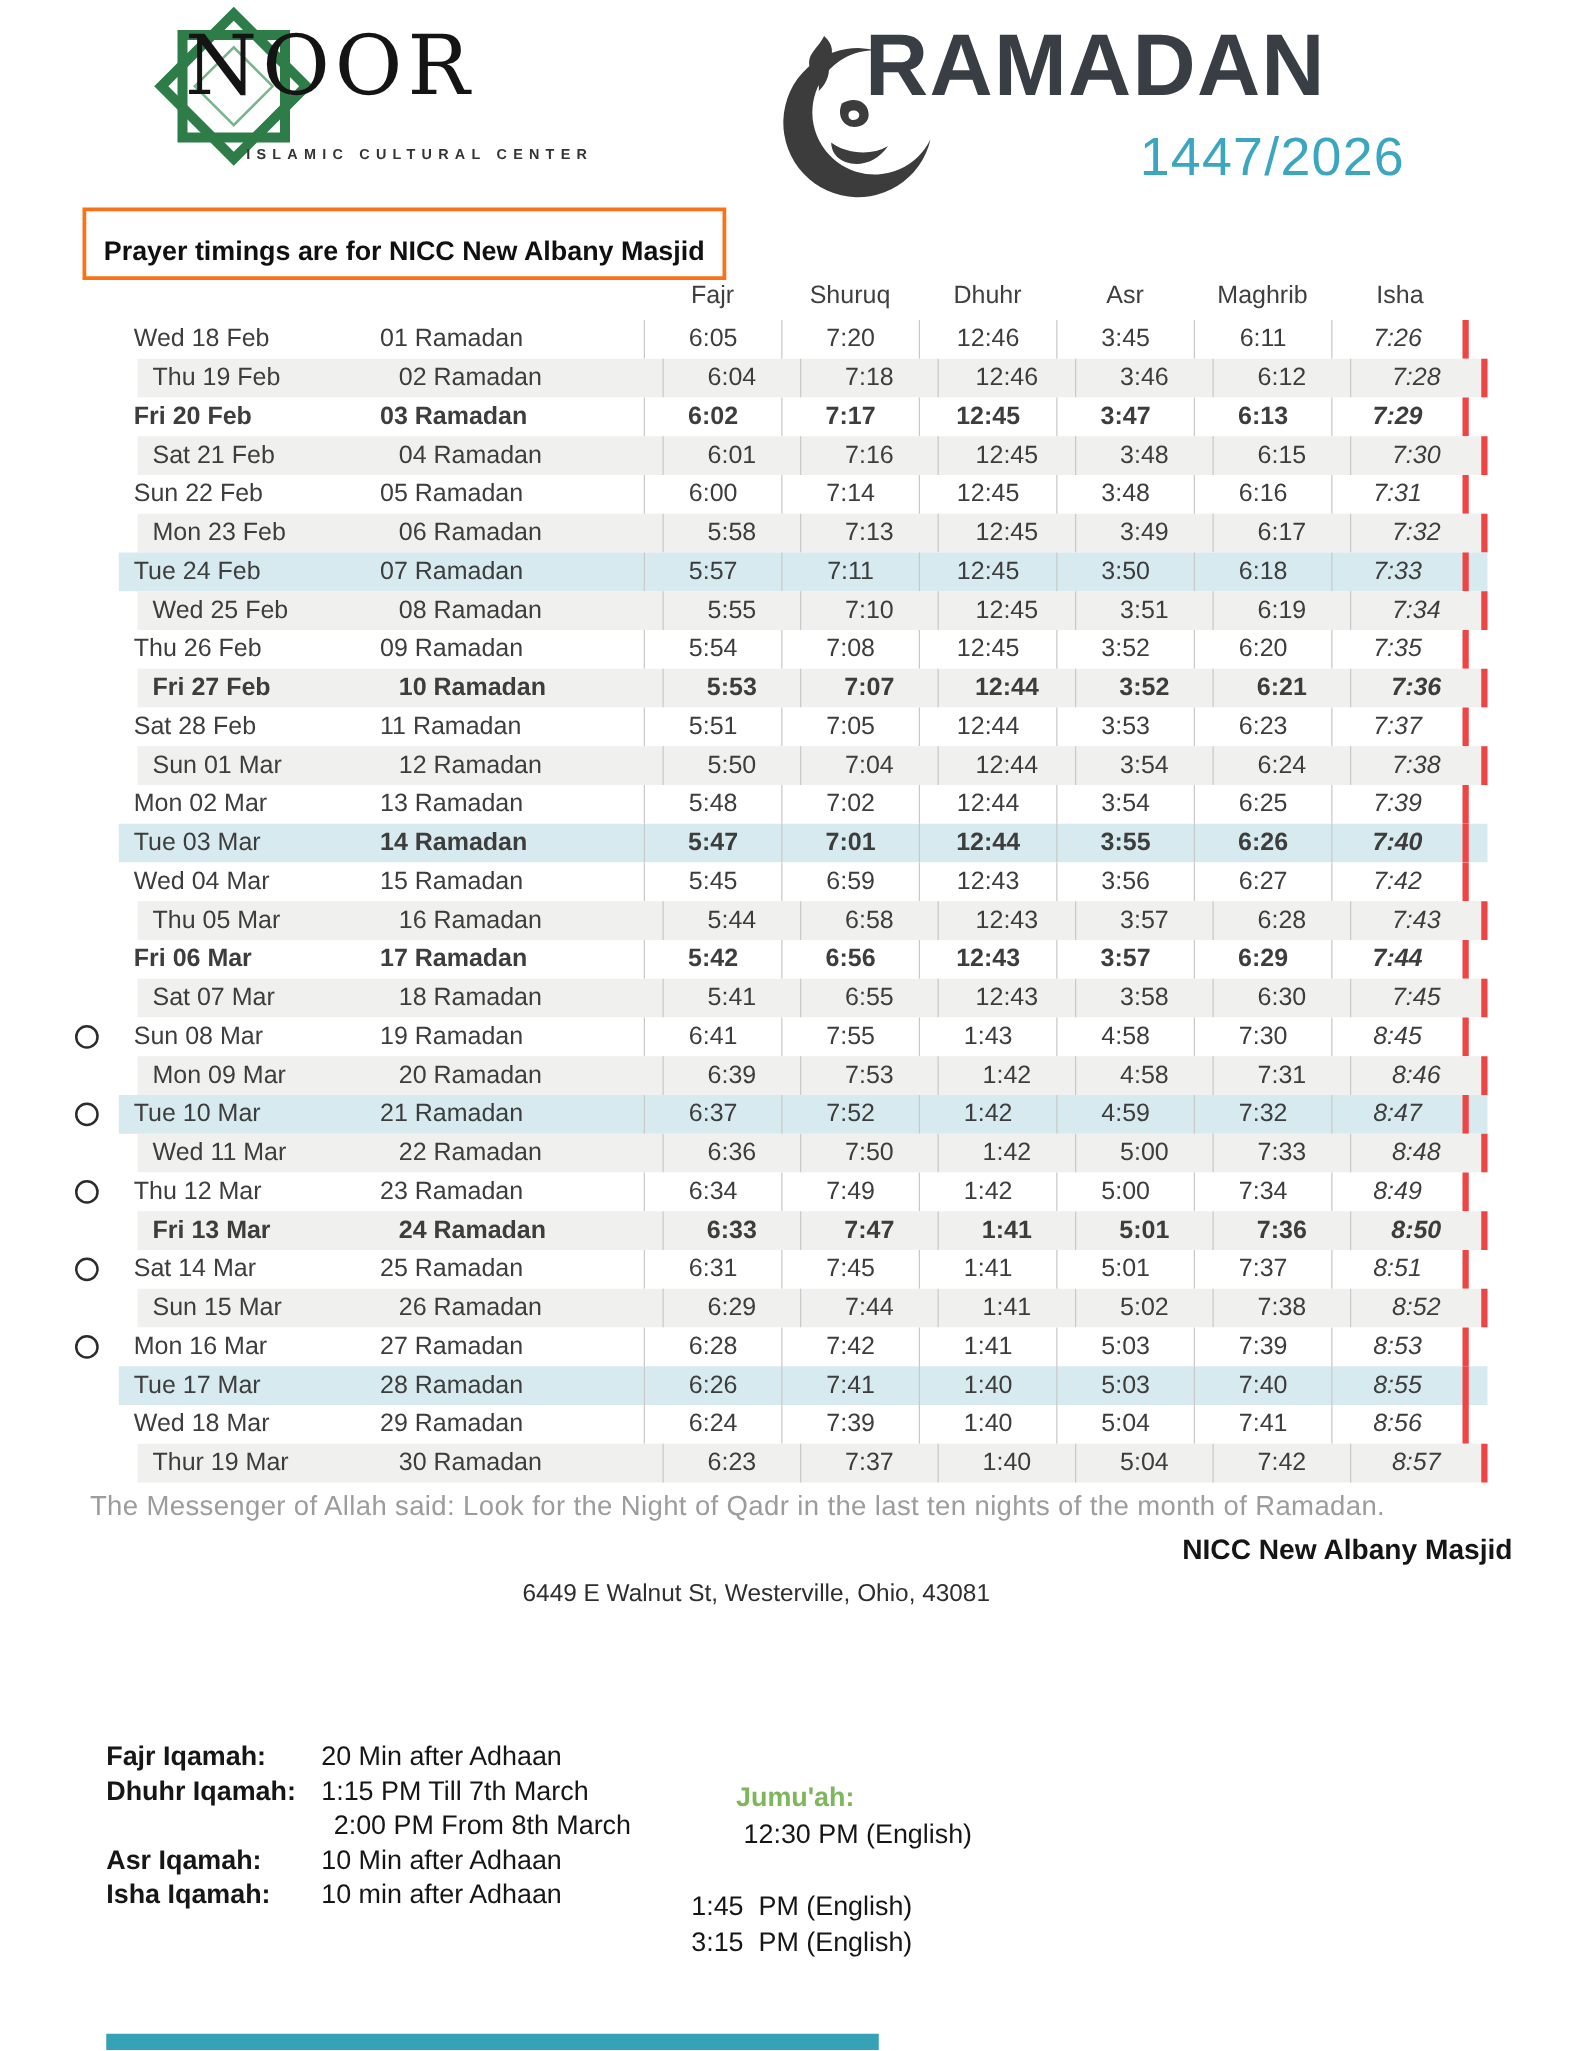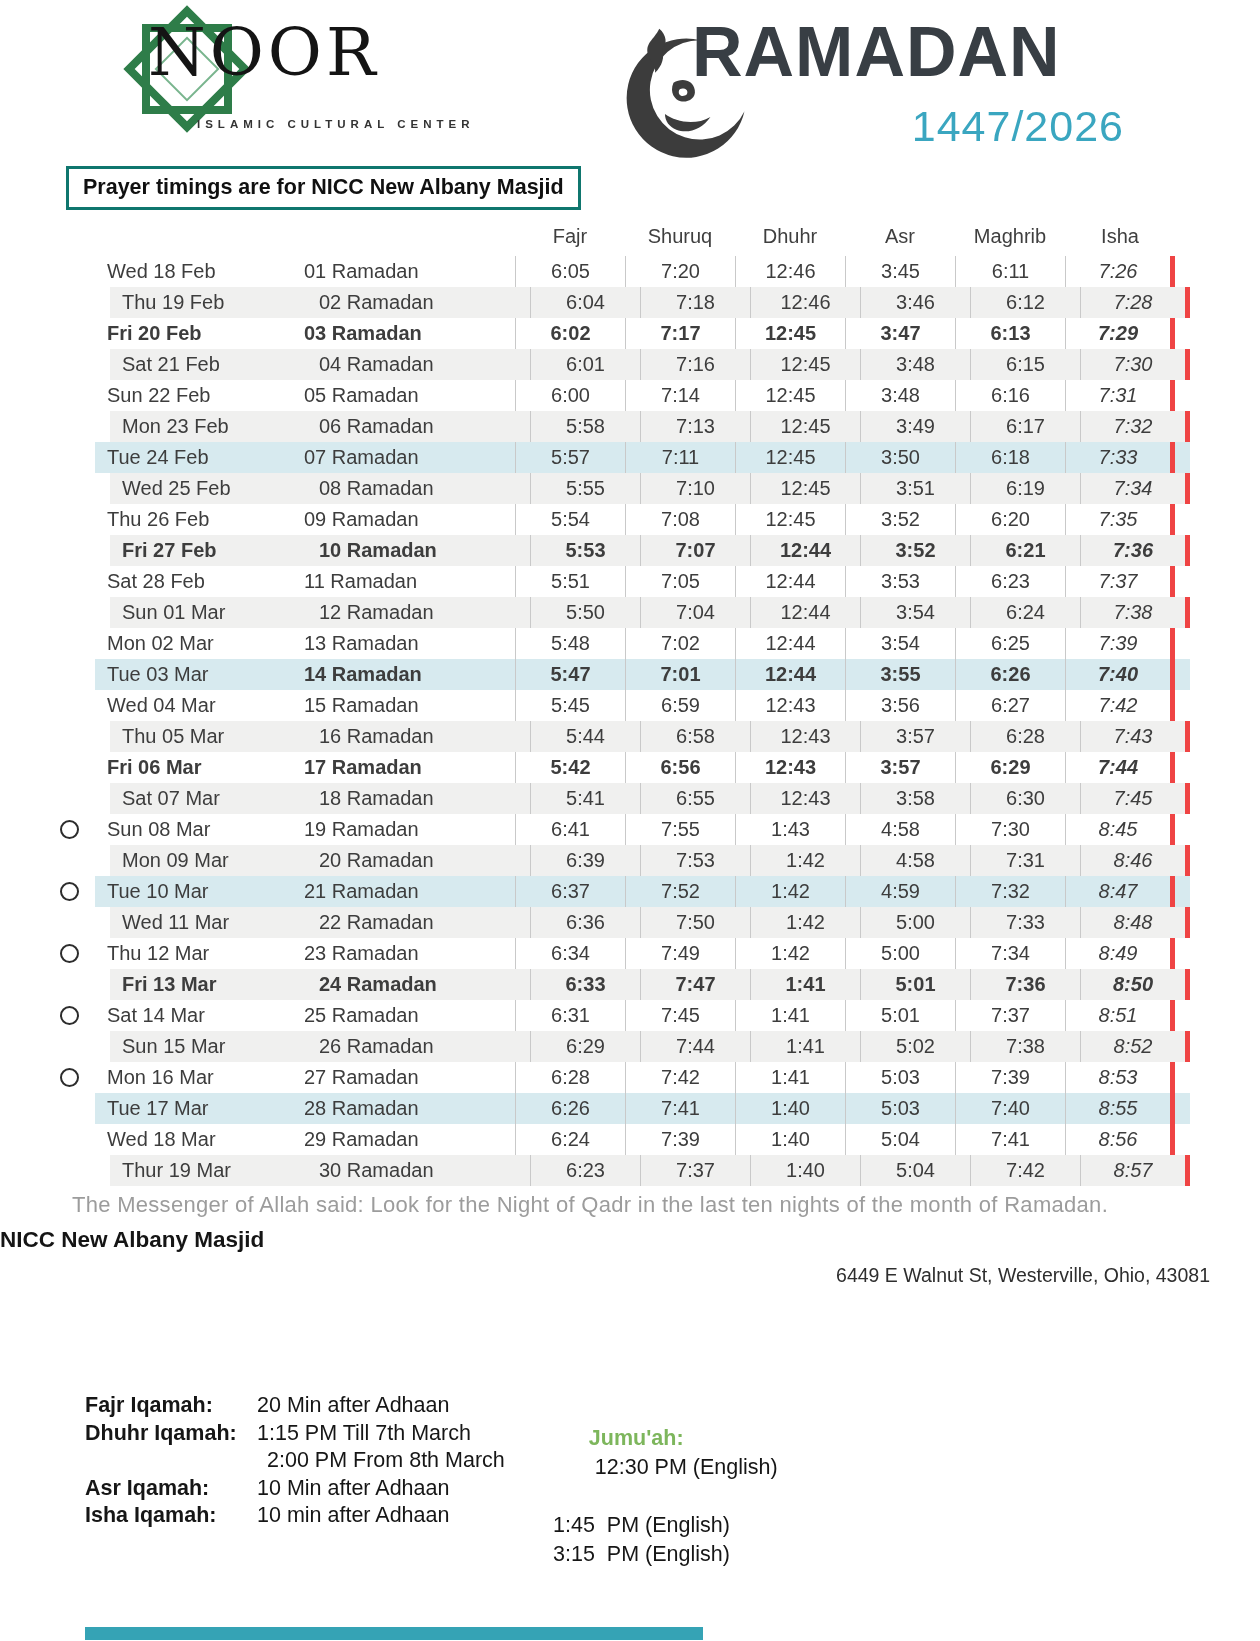--- a/index.html
+++ b/index.html
@@ -23,21 +23,21 @@
              font-size:66px;color:#141414;letter-spacing:4px;line-height:1;}
   .logo-tagline{position:absolute;left:197px;top:118px;font-size:11.5px;letter-spacing:5px;
                 color:#333;font-weight:600;white-space:nowrap;}
   .calligraphy{position:absolute;left:606px;top:26px;width:152px;height:142px;}
   .ramadan-title{position:absolute;left:692px;top:16px;font-size:70px;font-weight:bold;
                  color:#383e44;letter-spacing:1px;line-height:1.05;}
   .ramadan-year{position:absolute;right:136px;top:102px;font-size:43px;color:var(--accent-teal);
                 letter-spacing:1px;}
 
   
-  .banner{position:absolute;left:66px;top:166px;border:3px solid #0f766e;padding:6px 14px 7px;
+  .banner{position:absolute;left:66px;top:166px;border:3px solid #f97316;padding:20px 14px 7px;
           font-size:21.5px;font-weight:bold;color:#101010;background:#fff;white-space:nowrap;}
 
   
   .tablewrap{position:absolute;left:40px;top:216px;width:1150px;}
   .thead{display:flex;height:40px;align-items:center;font-size:20px;color:#3f3f3f;}
   .thead .spacer{width:475px;}
   .hcell{width:110px;text-align:center;}
   .trow{display:flex;height:31px;line-height:31px;font-size:20px;color:#3d3d3d;}
   .marker-cell{width:55px;display:flex;align-items:center;background:#fff;}
   .circle{display:none;width:15px;height:15px;border:2.5px solid #2c2c2c;border-radius:50%;
@@ -51,23 +51,23 @@
   .cell.date{width:175px;padding-left:12px;}
   .cell.day{width:245px;padding-left:34px;}
   .cell.time{width:110px;text-align:center;border-left:1px solid #c9c9c9;}
   .trow .cell.time:last-child{border-right:5px solid #ef4444;font-style:italic;}
   .friday{font-weight:bold;}
   .midbold .cell.day,.midbold .cell.time{font-weight:bold;}
 
   
   .quote{position:absolute;left:40px;top:1192px;width:1100px;text-align:center;
          font-size:22px;color:#9c9c9c;letter-spacing:.3px;}
-  .masjid-name{position:absolute;left:0;top:1227px;width:1210px;text-align:left;
+  .masjid-name{position:absolute;left:0;top:1227px;width:1210px;text-align:right;
                font-size:22.5px;font-weight:bold;color:#151515;}
-  .address{position:absolute;left:0;top:1264px;width:1210px;text-align:right;
+  .address{position:absolute;left:0;top:1264px;width:1210px;text-align:center;
            font-size:19.5px;color:#2e2e2e;}
   .contact{position:absolute;left:0;top:1295px;width:1210px;text-align:center;
            font-size:19px;color:#2e2e2e;}
   .contact .phone{margin-left:46px;}
 
   
   .iqamah{position:absolute;left:85px;top:1392px;font-size:21.5px;color:#161616;
           line-height:27.5px;}
   .iq-row{display:flex;}
   .iq-label{font-weight:bold;min-width:172px;white-space:nowrap;}

